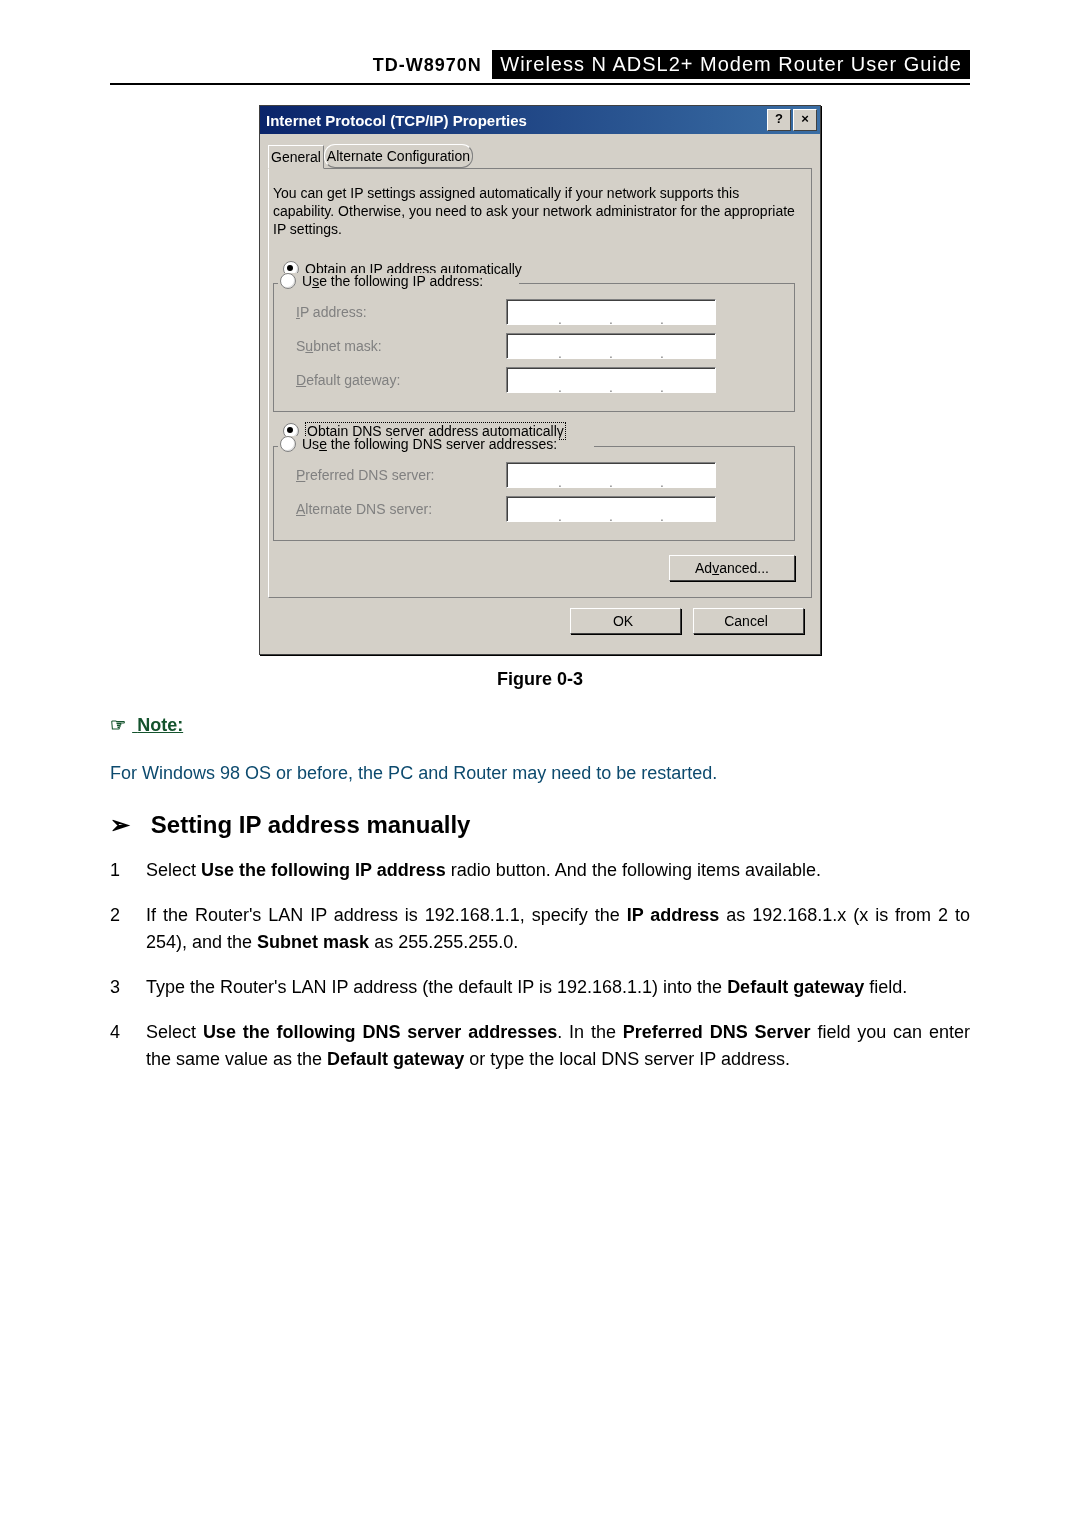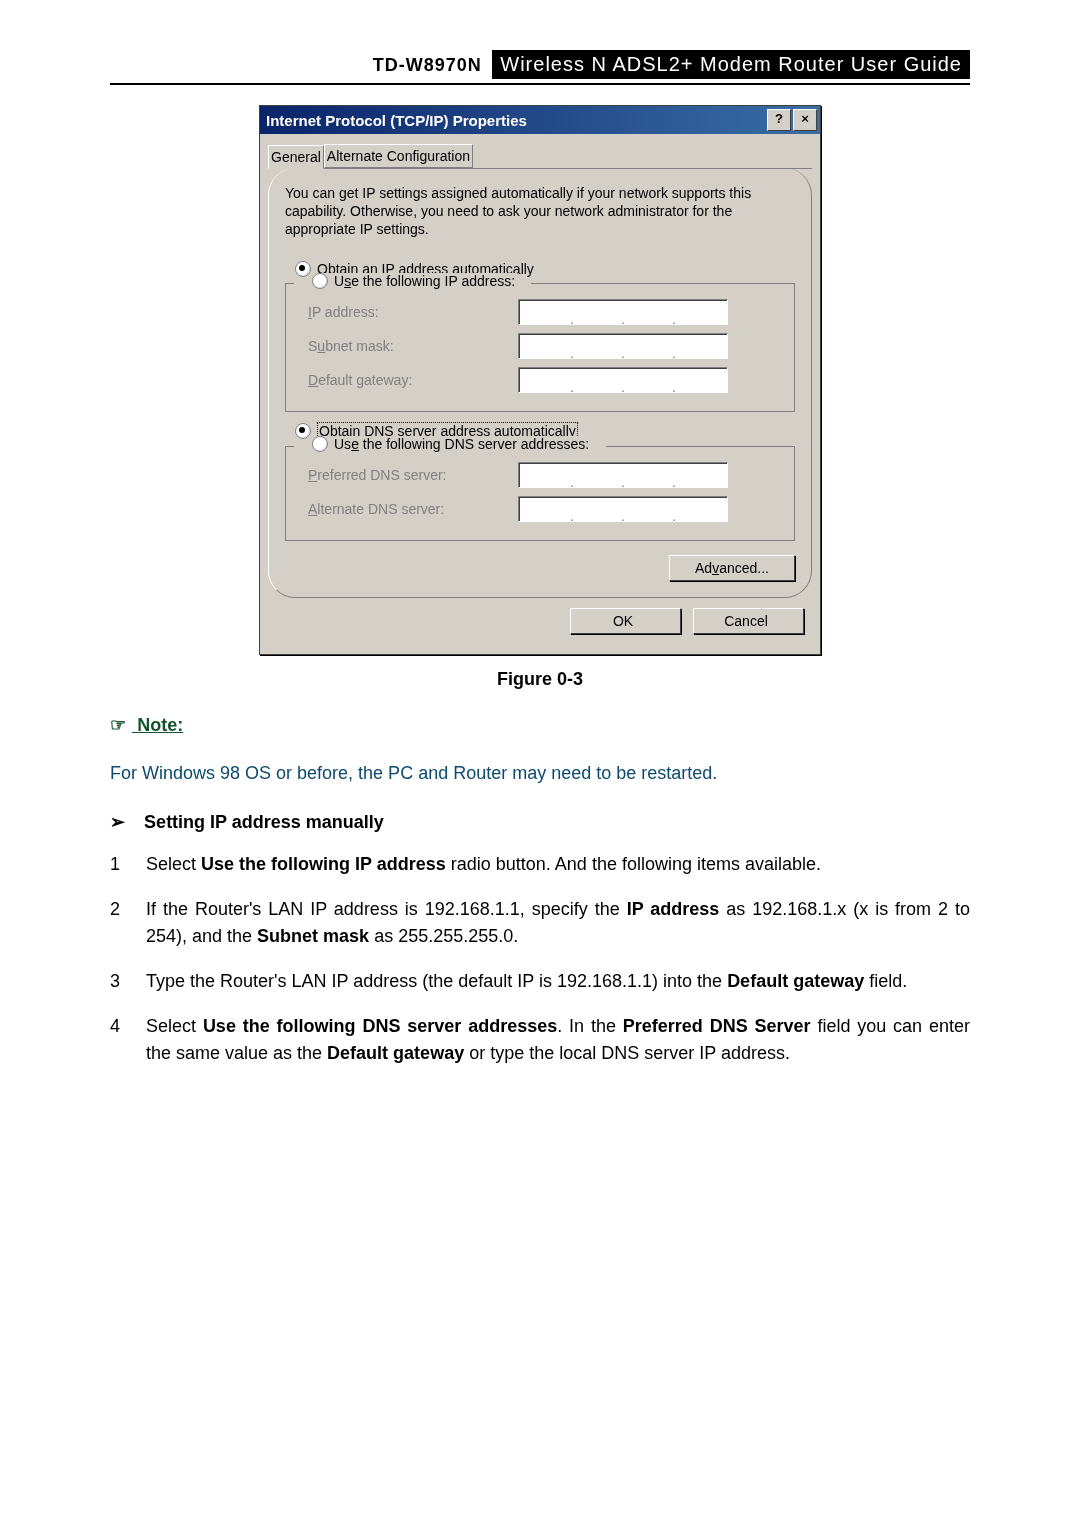--- a/index.html
+++ b/index.html
@@ -99,28 +99,28 @@
     position: relative;
     font-size: 14px;
   }
   .tab.active {
     border-bottom: 1px solid #d4d0c8;
     top: 1px;
     z-index: 2;
   }
   .tab.inactive {
     border-bottom: 1px solid #808080;
+    border-radius: 11px;
   }
   .tab-content {
     border-left: 1px solid #fff;
     border-bottom: 1px solid #808080;
     border-right: 1px solid #808080;
-    padding: 16px 16px 16px 16px;
+    padding: 16px 16px 16px 4px;
     margin-top: -1px;
-    border-radius: 27px;
   }
   .desc {
     font-size: 14px;
     line-height: 1.3;
     margin-bottom: 22px;
   }
   .radio-row {
     display: flex;
     align-items: center;
     margin: 6px 0 6px 10px;
@@ -171,21 +171,21 @@
     content: "";
     position: absolute;
     top: 0;
     right: 0;
     left: var(--legend-end, 250px);
     border-top: 1px solid #808080;
   }
   .groupbox-legend {
     position: absolute;
     top: -10px;
-    left: 24px;
+    left: 4px;
     background: #d4d0c8;
     padding: 0 2px;
     display: flex;
     align-items: center;
   }
   .field-row {
     display: flex;
     align-items: center;
     margin: 8px 0;
   }
@@ -259,21 +259,21 @@
     margin-right: 6px;
   }
   .note-body {
     color: #0c4a6e;
     font-size: 18px;
     line-height: 1.5;
     margin-bottom: 24px;
   }
   .section-head {
     font-weight: bold;
-    font-size: 18px;
+    font-size: 24px;
     margin-bottom: 18px;
   }
   .section-head .arrow {
     display: inline-block;
     margin-right: 14px;
   }
   ol.steps {
     list-style: none;
     padding: 0;
     margin: 0;

